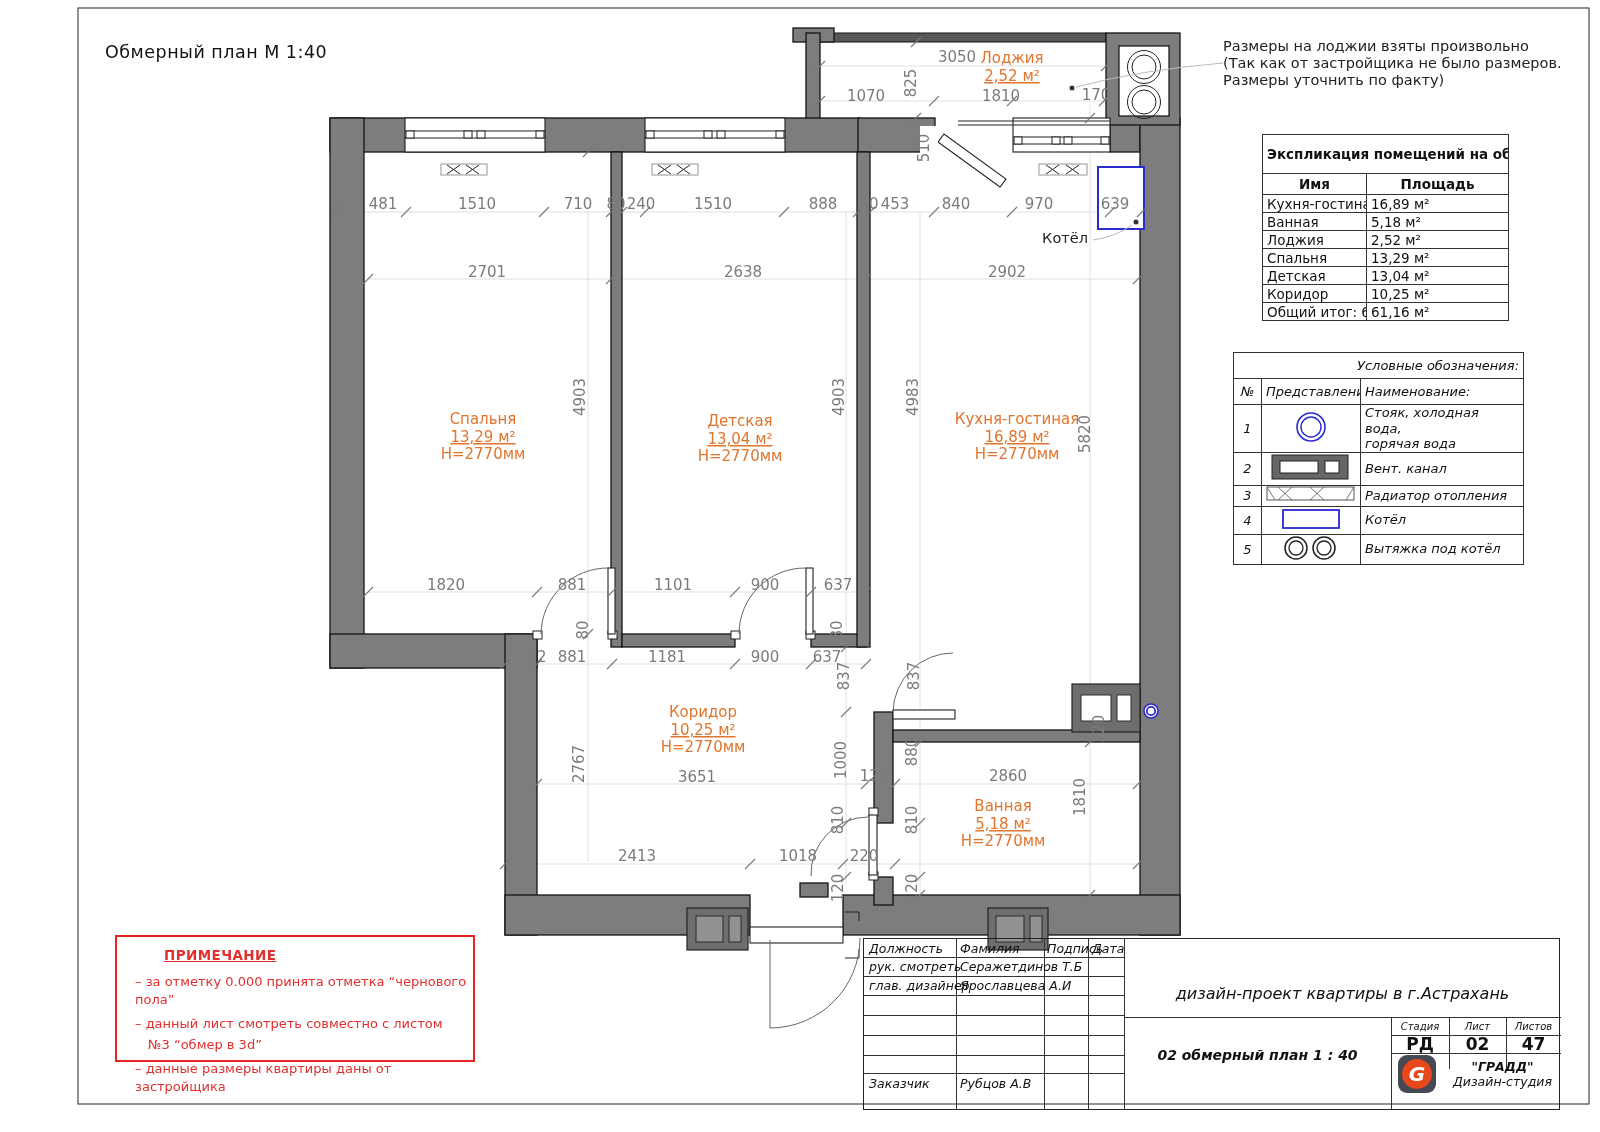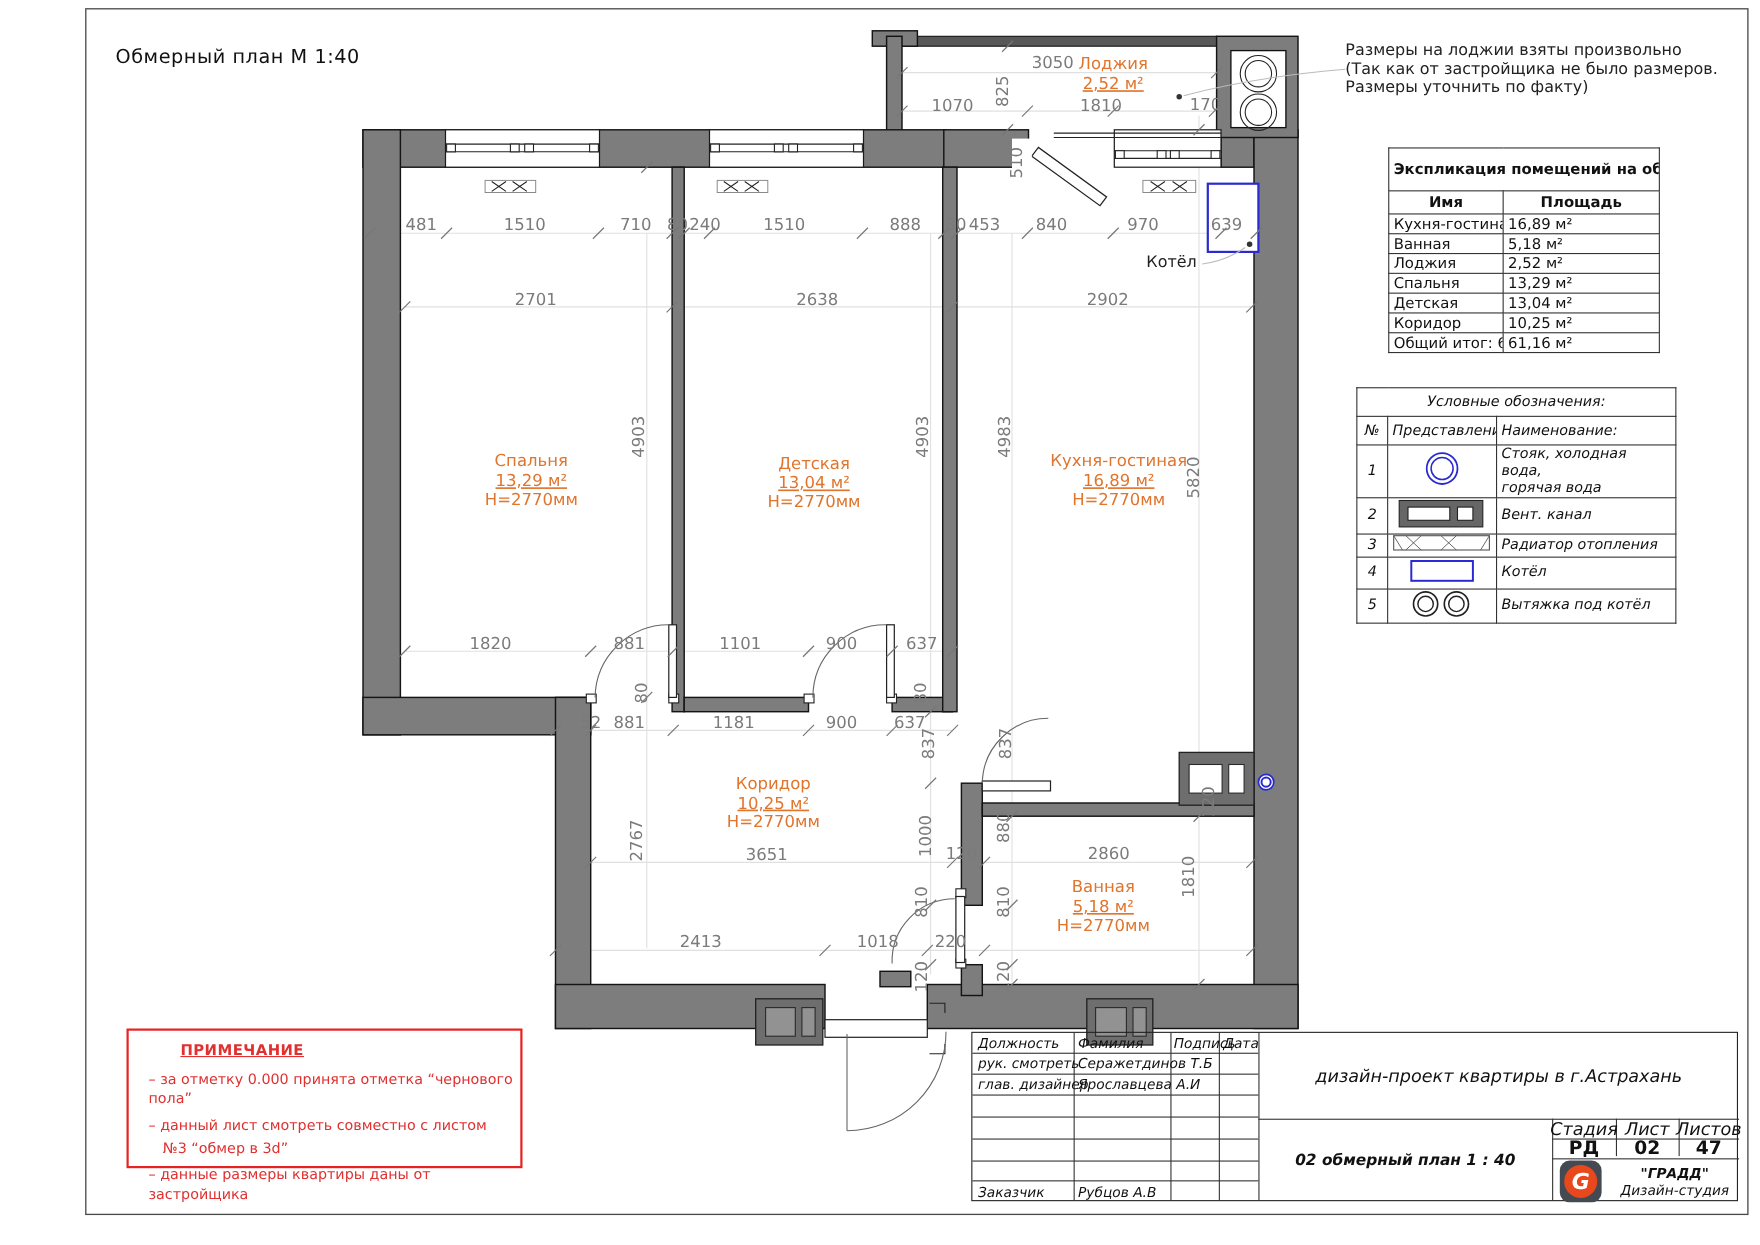--- a/index.html
+++ b/index.html
@@ -34,43 +34,43 @@
   .expl{left:1262px;top:134px;width:246px;}
   .expl table{width:100%;border-collapse:collapse;border:1.8px solid #222;table-layout:fixed;}
   .expl td{border:1px solid #333;font-size:13.5px;color:#111;padding:0 4px;height:17px;overflow:hidden;white-space:nowrap;}
   .expl .t-title td{height:38px;font-weight:bold;text-align:center;font-size:13.5px;}
   .expl .t-head td{height:20px;font-weight:bold;text-align:center;}
   .expl col.c1{width:104px;} .expl col.c2{width:142px;}
   
   .legend{left:1233px;top:352px;width:290px;}
   .legend table{width:100%;border-collapse:collapse;border:1.8px solid #222;table-layout:fixed;}
   .legend td{border:1px solid #333;font-size:13px;color:#111;padding:0 4px;overflow:hidden;}
-  .legend .t-title td{height:25px;text-align:center;font-style:italic;}
+  .legend .t-title td{height:25px;text-align:right;font-style:italic;}
   .legend .t-head td{height:25px;font-style:italic;}
   .legend col.c1{width:28px;} .legend col.c2{width:99px;} .legend col.c3{width:163px;}
   .legend .num{font-style:italic;text-align:center;}
   .legend .nm{font-style:italic;line-height:1.2;}
   .legend .sym{text-align:center;vertical-align:middle;}
   
   .redbox{left:115px;top:935px;width:360px;height:127px;border:2px solid #e62222;
           color:#e03030;font-size:13px;padding:10px 0 0 18px;box-sizing:border-box;}
   .redbox .rb-title{font-weight:bold;text-decoration:underline;font-size:13.5px;margin-bottom:10px;letter-spacing:.4px;margin-left:29px;}
   .redbox p{margin:0 0 3px 0;line-height:1.35;}
   .redbox p.gap{margin-top:7px;}
   .redbox p.cont{margin-left:13px;}
   
-  .tb{left:863px;top:938px;width:697px;height:154px;border:1.8px solid #222;box-sizing:border-box;color:#111;margin-left:20px;}
+  .tb{left:863px;top:938px;width:697px;height:172px;border:1.8px solid #222;box-sizing:border-box;color:#111;}
   .tb .vline,.tb .hline{position:absolute;background:#333;}
   .tb .vline{width:1px;top:0;bottom:0;}
   .tb .hline{height:1px;}
   .tb .cell{position:absolute;font-style:italic;font-size:12.5px;white-space:nowrap;}
   .tb .cen{display:flex;align-items:center;justify-content:center;}
   .tb .proj{font-size:16px;}
   .tb .sheet-title{font-size:14px;font-weight:bold;}
-  .tb .small{font-size:16px;}
+  .tb .small{font-size:10px;}
   .tb .val{font-size:17px;font-weight:bold;font-style:normal;}
   .logo-sq{position:absolute;width:38px;height:38px;border-radius:9px;background:#454a52;
            display:flex;align-items:center;justify-content:center;}
   .logo-g{width:30px;height:30px;border-radius:50%;background:#e8481c;color:#fff;
           font-weight:bold;font-size:20px;display:flex;align-items:center;justify-content:center;font-style:italic;}
   .logo-name{font-weight:bold;font-size:15px;font-style:normal;}
   .logo-sub{font-size:12px;font-style:normal;}
 </style>
 </head>
 <body>
@@ -525,21 +525,21 @@
   <div class="cell" style="left:183px;top:2px">Подпись</div>
   <div class="cell" style="left:228px;top:2px">Дата</div>
   <div class="cell" style="left:5px;top:20px">рук. смотреть</div>
   <div class="cell" style="left:96px;top:20px">Серажетдинов Т.Б</div>
   <div class="cell" style="left:5px;top:39px">глав. дизайнер</div>
   <div class="cell" style="left:96px;top:39px">Ярославцева А.И</div>
   <div class="cell" style="left:5px;top:137px">Заказчик</div>
   <div class="cell" style="left:96px;top:137px">Рубцов А.В</div>
 
   <div class="hline" style="left:260px;width:437px;top:78px"></div>
-  <div class="cell cen proj" style="left:260px;top:0;width:437px;height:78px">дизайн-проект квартиры в г.Астрахань</div>
+  <div class="cell cen proj" style="left:260px;top:15px;width:437px;height:78px">дизайн-проект квартиры в г.Астрахань</div>
 
   <div class="vline" style="left:527px;top:78px"></div>
   <div class="vline" style="left:585px;top:78px;bottom:40px"></div>
   <div class="vline" style="left:642px;top:78px;bottom:40px"></div>
   <div class="hline" style="left:527px;width:170px;top:96px"></div>
   <div class="hline" style="left:527px;width:170px;top:114px"></div>
   <div class="cell cen sheet-title" style="left:260px;top:78px;width:267px;height:76px">02 обмерный план 1 : 40</div>
   <div class="cell cen small" style="left:527px;top:78px;width:58px;height:18px">Стадия</div>
   <div class="cell cen small" style="left:585px;top:78px;width:57px;height:18px">Лист</div>
   <div class="cell cen small" style="left:642px;top:78px;width:55px;height:18px">Листов</div>

